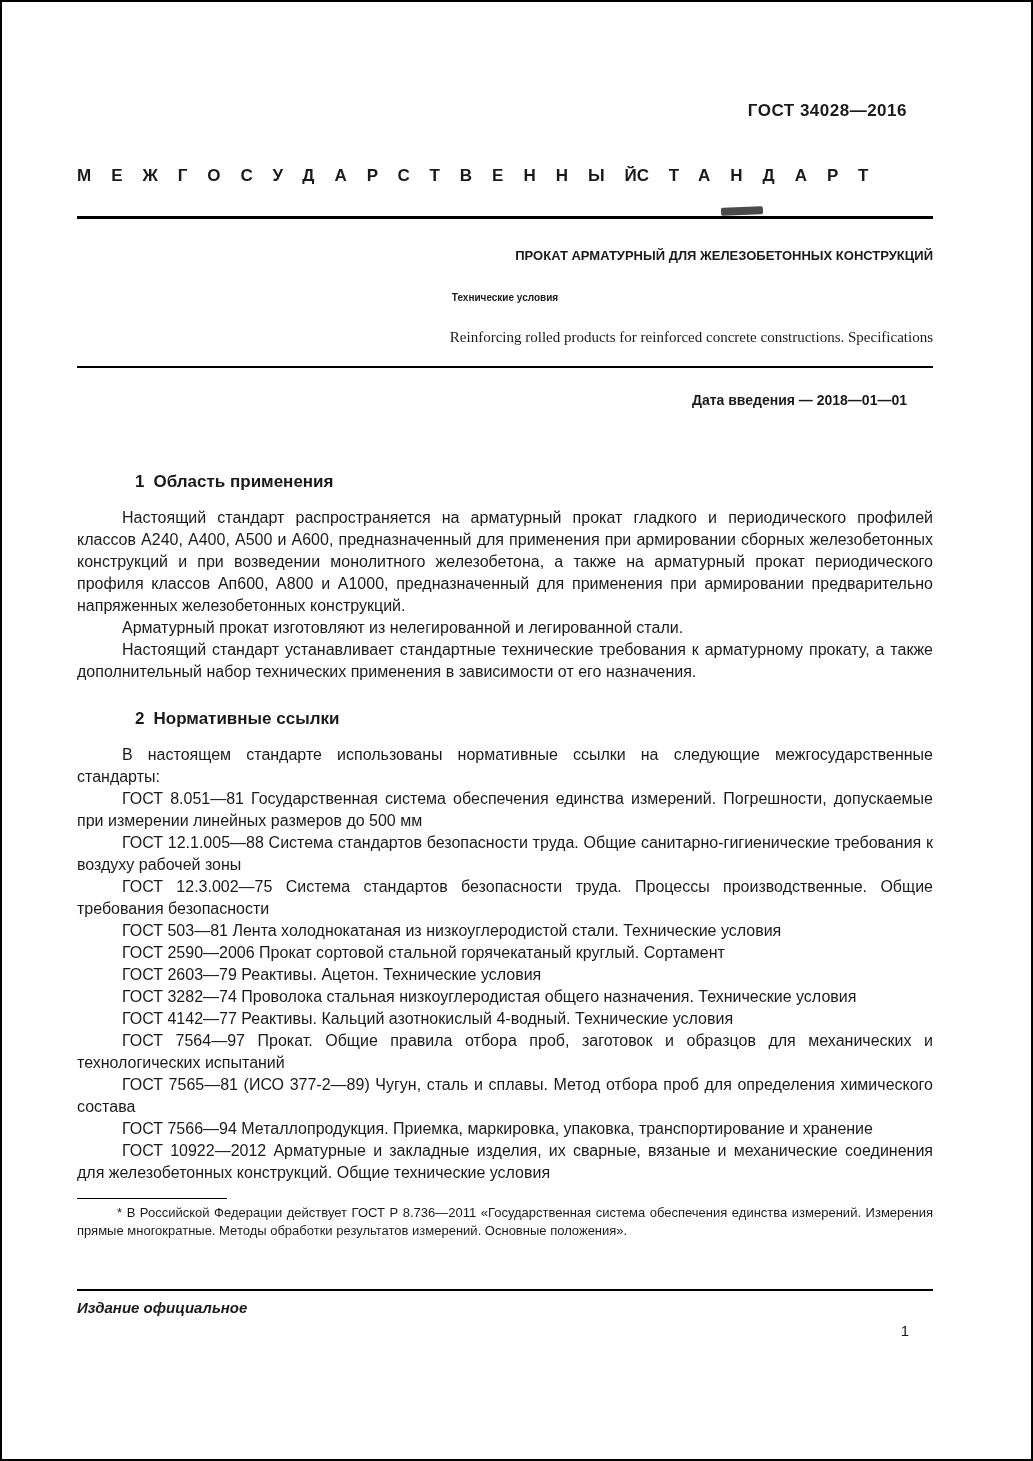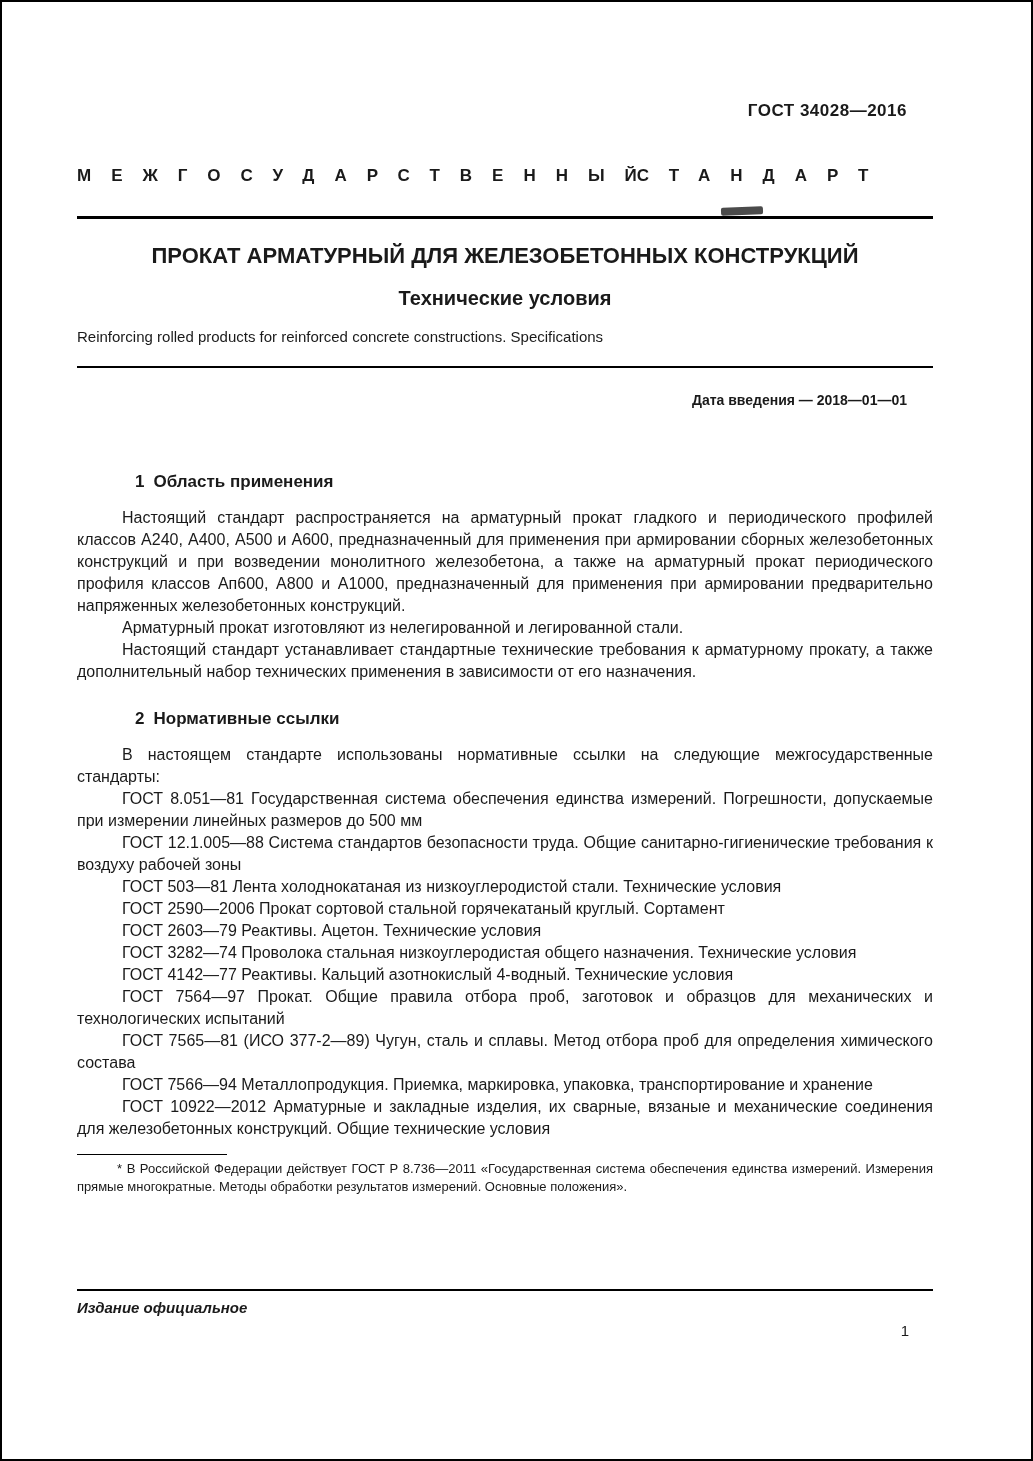--- a/index.html
+++ b/index.html
@@ -58,37 +58,38 @@
     top: -9px;
     width: 42px;
     height: 8px;
     background: #2b2b2b;
     border-radius: 2px;
     transform: rotate(-2deg);
     opacity: 0.85;
   }
   .title {
     margin-top: 27px;
-    text-align: center;
-    font-weight: bold;
-    font-size: 22px;
+    text-align: right;
+    font-weight: bold;
+    font-size: 13px;
     line-height: 19px;
   }
   .subtitle {
     margin-top: 24px;
     text-align: center;
     font-weight: bold;
-    font-size: 20px;
+    font-size: 10px;
     line-height: 18px;
   }
   .title-en {
     margin-top: 21px;
-    text-align: left;
+    text-align: right;
     font-size: 15px;
     line-height: 18px;
+    font-family: Liberation Serif, serif;
   }
   .date {
     margin-top: 23px;
     text-align: right;
     padding-right: 26px;
     font-weight: bold;
     font-size: 14px;
     line-height: 19px;
   }
   .section-heading {
@@ -179,20 +180,21 @@
   <p class="body">Арматурный прокат изготовляют из нелегированной и легированной стали.</p>
   <p class="body">Настоящий стандарт устанавливает стандартные технические требования к арматурному прокату, а также дополнительный набор технических применения в зависимости от его назначения.</p>
 
   <h2 class="section-heading sec2">
     <span class="sec-num">2</span><span>Нормативные ссылки</span>
   </h2>
 
   <p class="body first-p">В настоящем стандарте использованы нормативные ссылки на следующие межгосударственные стандарты:</p>
   <p class="body">ГОСТ 8.051—81 Государственная система обеспечения единства измерений. Погрешности, допускаемые при измерении линейных размеров до 500 мм</p>
   <p class="body">ГОСТ 12.1.005—88 Система стандартов безопасности труда. Общие санитарно-гигиенические требования к воздуху рабочей зоны</p>
+  <p class="body">ГОСТ 12.3.002—75 Система стандартов безопасности труда. Процессы производственные. Общие требования безопасности</p>
   <p class="body">ГОСТ 503—81 Лента холоднокатаная из низкоуглеродистой стали. Технические условия</p>
   <p class="body">ГОСТ 2590—2006 Прокат сортовой стальной горячекатаный круглый. Сортамент</p>
   <p class="body">ГОСТ 2603—79 Реактивы. Ацетон. Технические условия</p>
   <p class="body">ГОСТ 3282—74 Проволока стальная низкоуглеродистая общего назначения. Технические условия</p>
   <p class="body">ГОСТ 4142—77 Реактивы. Кальций азотнокислый 4-водный. Технические условия</p>
   <p class="body">ГОСТ 7564—97 Прокат. Общие правила отбора проб, заготовок и образцов для механических и технологических испытаний</p>
   <p class="body">ГОСТ 7565—81 (ИСО 377-2—89) Чугун, сталь и сплавы. Метод отбора проб для определения химического состава</p>
   <p class="body">ГОСТ 7566—94 Металлопродукция. Приемка, маркировка, упаковка, транспортирование и хранение</p>
   <p class="body">ГОСТ 10922—2012 Арматурные и закладные изделия, их сварные, вязаные и механические соединения для железобетонных конструкций. Общие технические условия</p>
 

